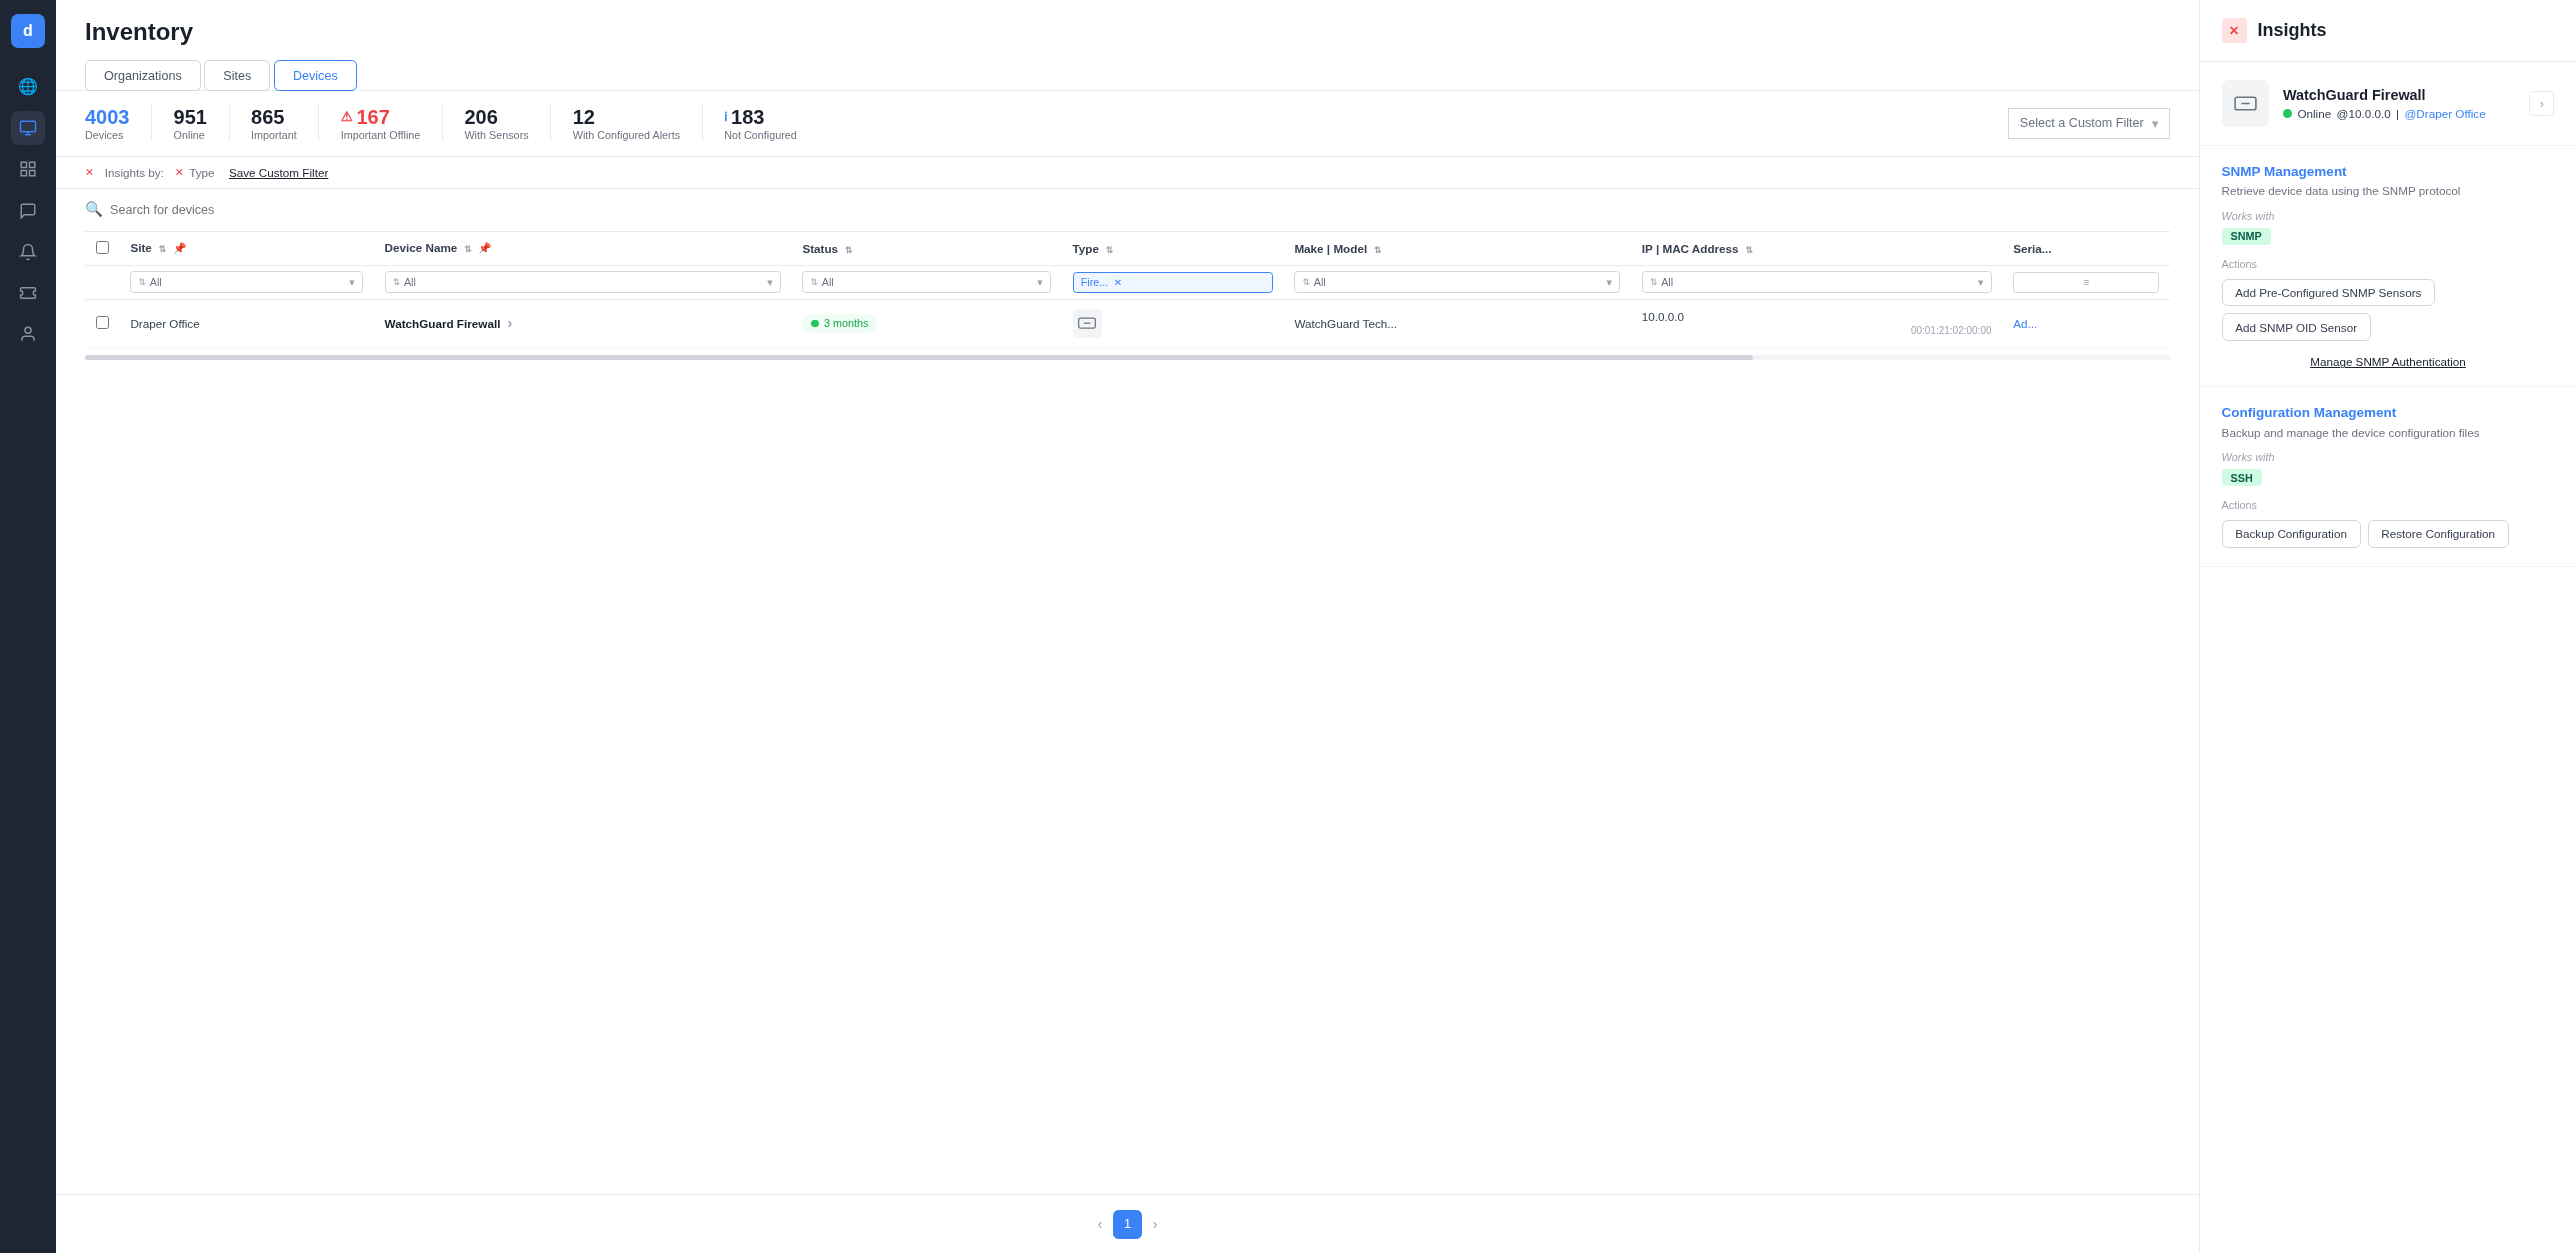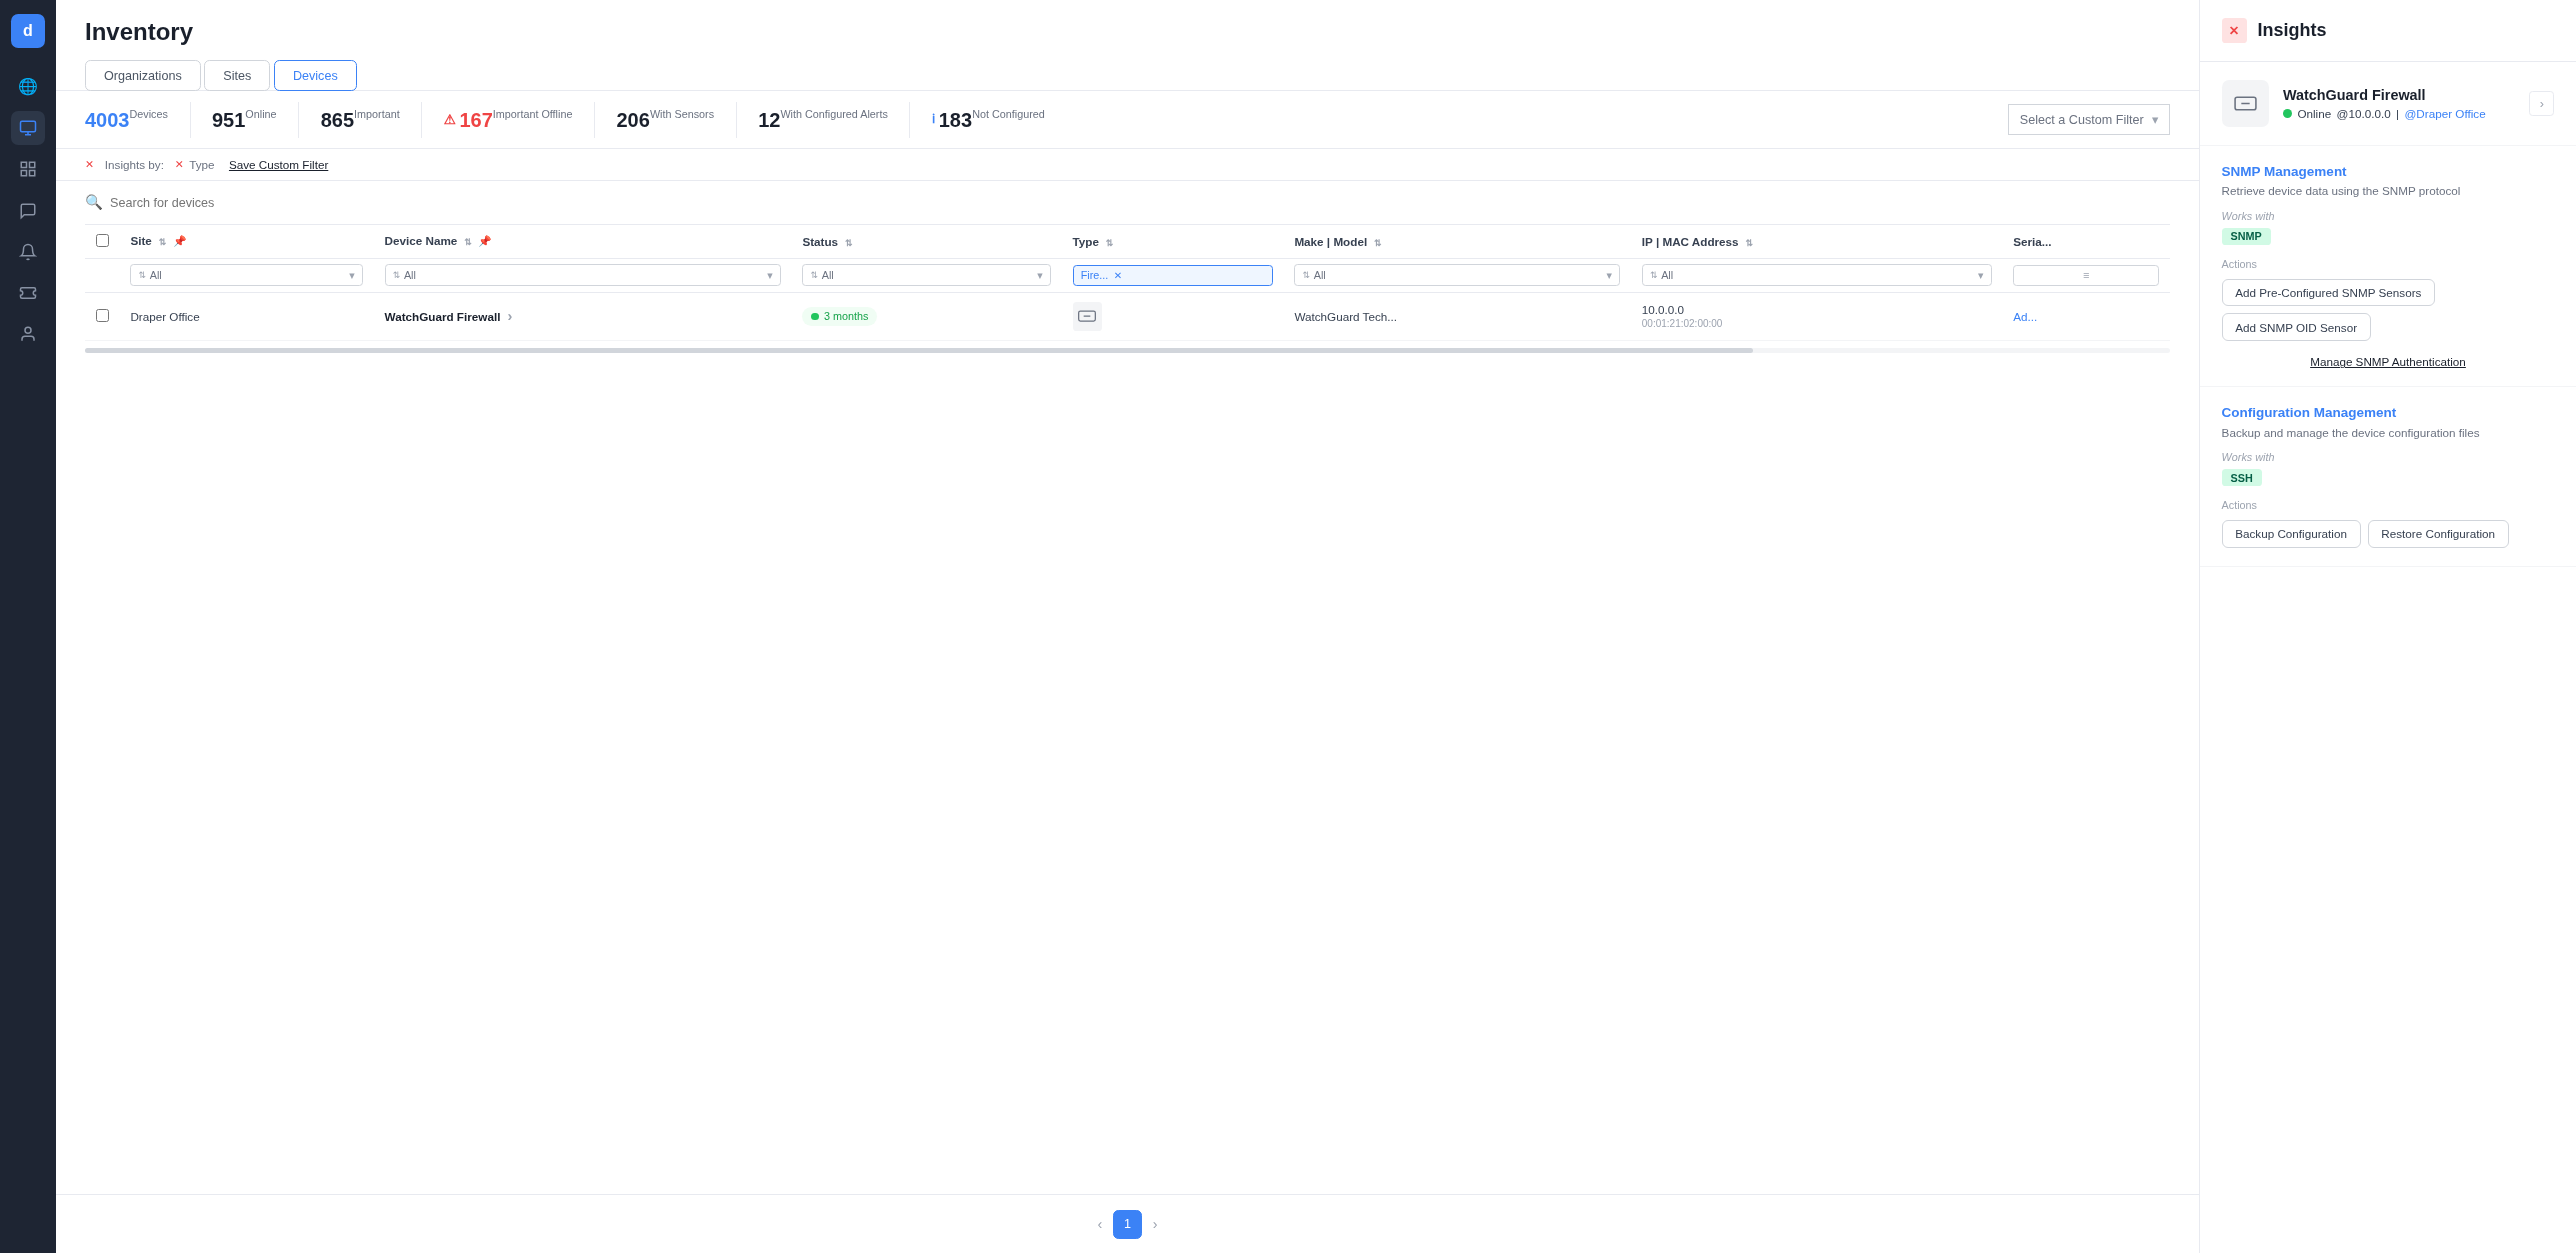--- a/index.html
+++ b/index.html
@@ -82,21 +82,21 @@
       display: flex;
       align-items: center;
       padding: 10.8px 29px;
       border-bottom: 0.9px solid #e8eaf0;
       background: #fff;
       gap: 21.6px;
       flex-wrap: wrap;
     }
     .stat-item {
       display: flex;
-      flex-direction: row;
+      flex-direction: column;
       cursor: pointer;
       padding: 3.6px 0;
     }
     .stat-number {
       font-size: 20px;
       font-weight: 700;
       color: #3b82f6;
       line-height: 1.2;
     }
     .stat-number.dark { color: #1a202c; }
@@ -699,21 +699,21 @@
                 <path d="M8 12h8M6 9h.01M6 15h.01"></path>
               </svg>
             </div>
           </td>
           <td>
             <span>WatchGuard Tech...</span>
           </td>
           <td>
             <div style="display:flex;flex-direction:column;gap:1.8px;">
               <span>10.0.0.0</span>
-              <span style="color:#9ca3af; font-size:10px;">00:01:21:02:00:00</span>
+              <span style="color:#9ca3af; font-size:10px;text-align:right;">00:01:21:02:00:00</span>
             </div>
           </td>
           <td>
             <span style="color:#3b82f6; cursor:pointer;">Ad...</span>
           </td>
         </tr>
       </tbody>
     </table>
 
     <div class="scrollbar-track">

